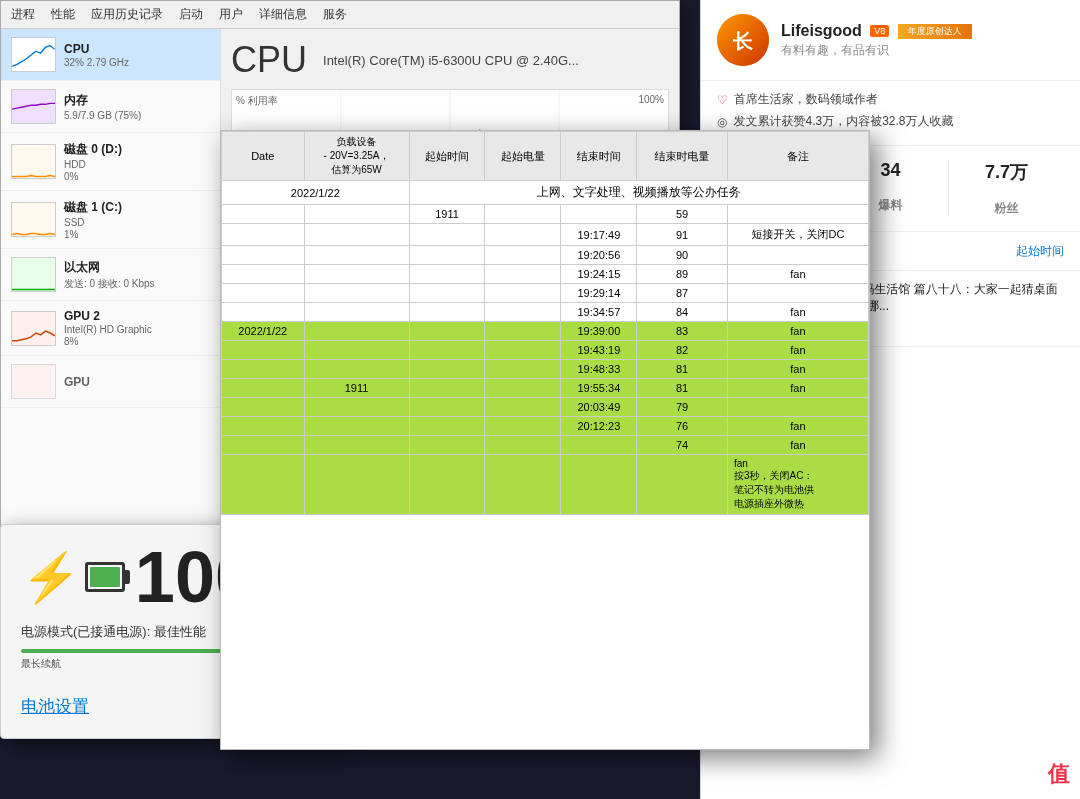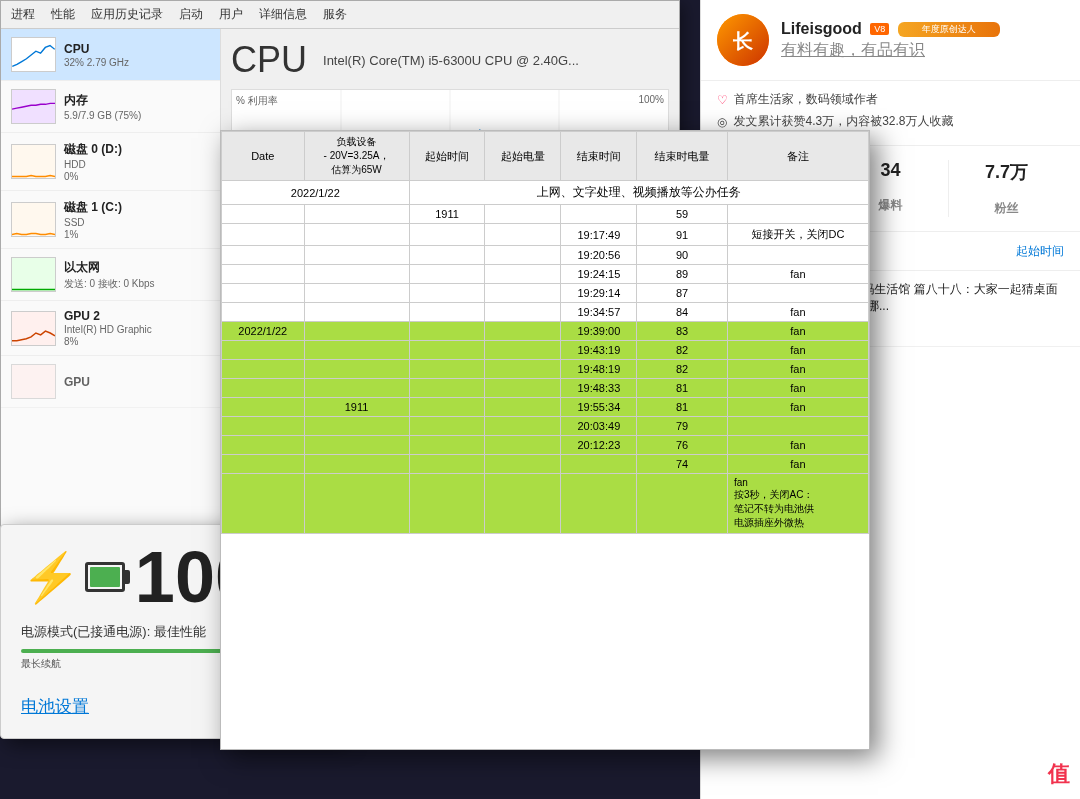--- a/index.html
+++ b/index.html
@@ -370,31 +370,30 @@
       border-radius: 2px;
       margin-left: 4px;
       vertical-align: middle;
     }
 
     .social-badge-gold {
       display: inline-block;
       background: linear-gradient(90deg, #f5a623, #e8730a);
       color: white;
       font-size: 9px;
-      padding: 1px 24px;
-      border-radius: 6px;
+      padding: 1px 10px;
+      border-radius: 0;
       margin-left: 4px;
       vertical-align: middle;
     }
 
     .social-tagline {
-      font-size: 16px;
+      font-size: 12px;
       color: #888;
       margin-top: 2px;
-      text-decoration: underline;
     }
 
     .social-desc {
       padding: 10px 16px;
       font-size: 12px;
       color: #444;
       border-bottom: 1px solid #eee;
     }
 
     .social-desc p {
@@ -798,30 +797,20 @@
           <td></td>
         <td>19:43:19</td>
         <td>82</td>
         <td>fan</td>
       </tr>
       <tr class="highlight-row">
         <td></td>
           <td></td>
           <td></td>
           <td></td>
-        <td>19:48:19</td>
-        <td>82</td>
-        <td>fan</td>
-
-      </tr>
-      <tr class="highlight-row">
-        <td></td>
-          <td></td>
-          <td></td>
-          <td></td>
         <td>19:48:33</td>
         <td>81</td>
         <td>fan</td>
       </tr>
       <tr class="highlight-row">
         <td></td>
           <td>1911</td>
           <td></td>
           <td></td>
         <td>19:55:34</td>

